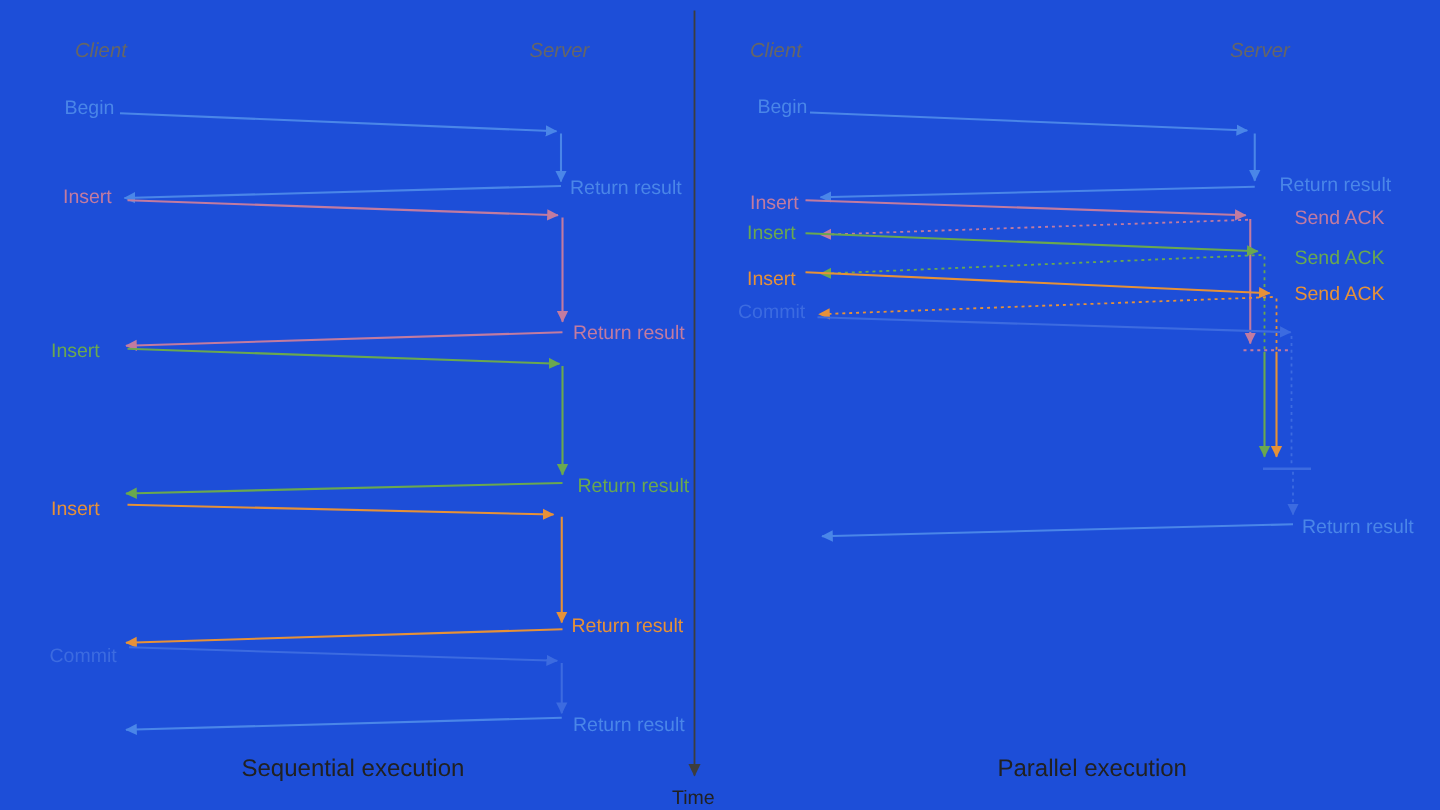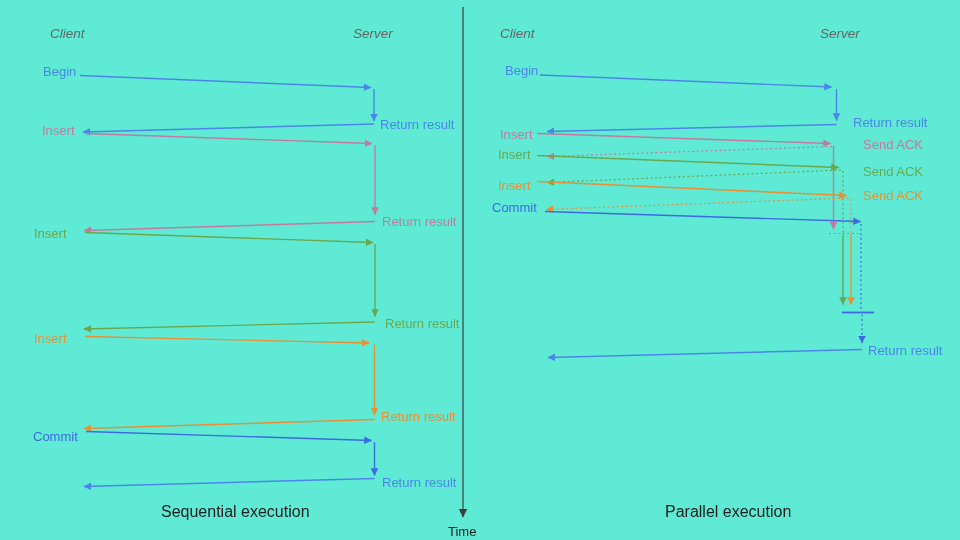--- a/index.html
+++ b/index.html
@@ -1,16 +1,16 @@
 <!DOCTYPE html>
 <html style="--begin_blue: #4a86e8; --commit_blue: #3c6be0; --insert_pink: #c27ba0; --insert_green: #6aa84f; --insert_orange: #e69138; --axis_gray: #3d3d3d; --header_gray: #666666; --title_color: #212121;"><head>
 <meta charset="utf-8">
 <style>
   html,body{margin:0;padding:0;background:#ffffff;}
-  .stage{position:relative;width:960px;height:540px;background:#5eead4;overflow:hidden;
+  .stage{position:relative;width:960px;height:540px;background:#1d4ed8;overflow:hidden;
          font-family:"Liberation Sans", sans-serif;}
   svg{display:block;}
   text{font-family:"Liberation Sans", sans-serif;}
   .lbl{font-size:13px;}
   .hdr{font-size:13.5px;font-style:italic;fill:var(--header_gray);}
   .ttl{font-size:16px;fill:var(--title_color);}
   .axis-lbl{font-size:13px;fill:var(--title_color);}
   .ln{fill:none;stroke-width:1.4;stroke-linecap:butt;}
   .dsh{fill:none;stroke-width:1.2;stroke-dasharray:2 2.6;}
   .bar{fill:none;stroke-width:1.8;}

